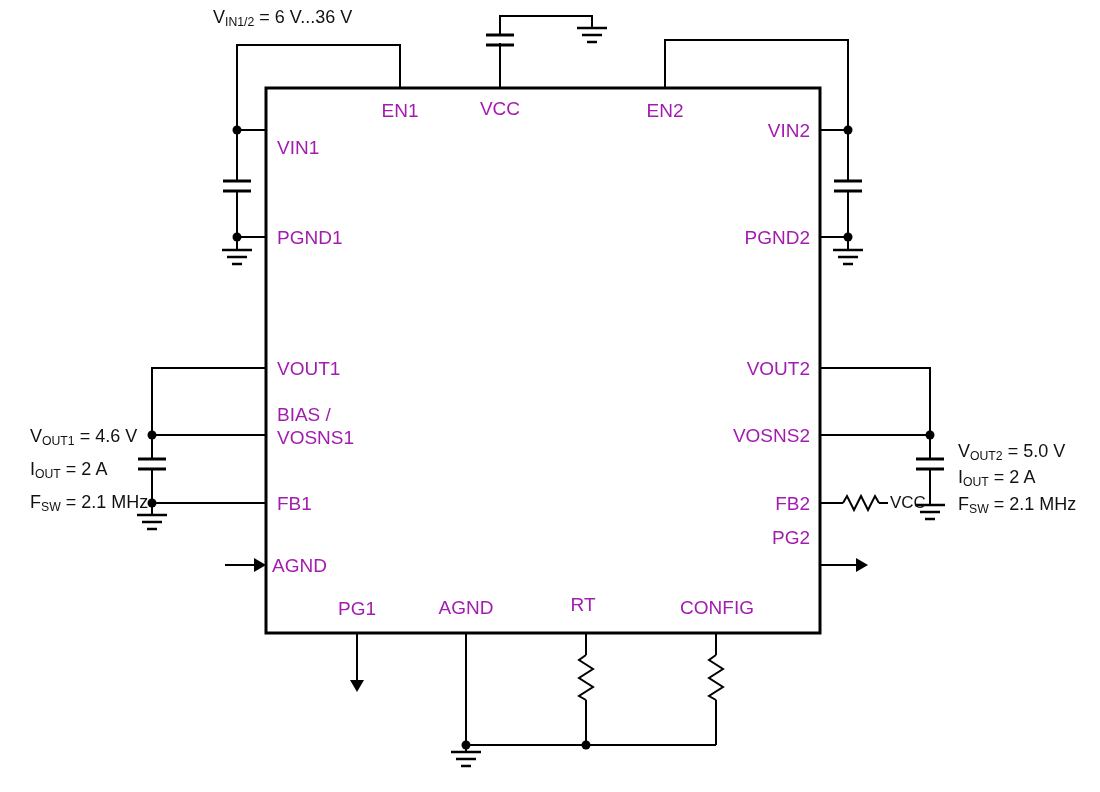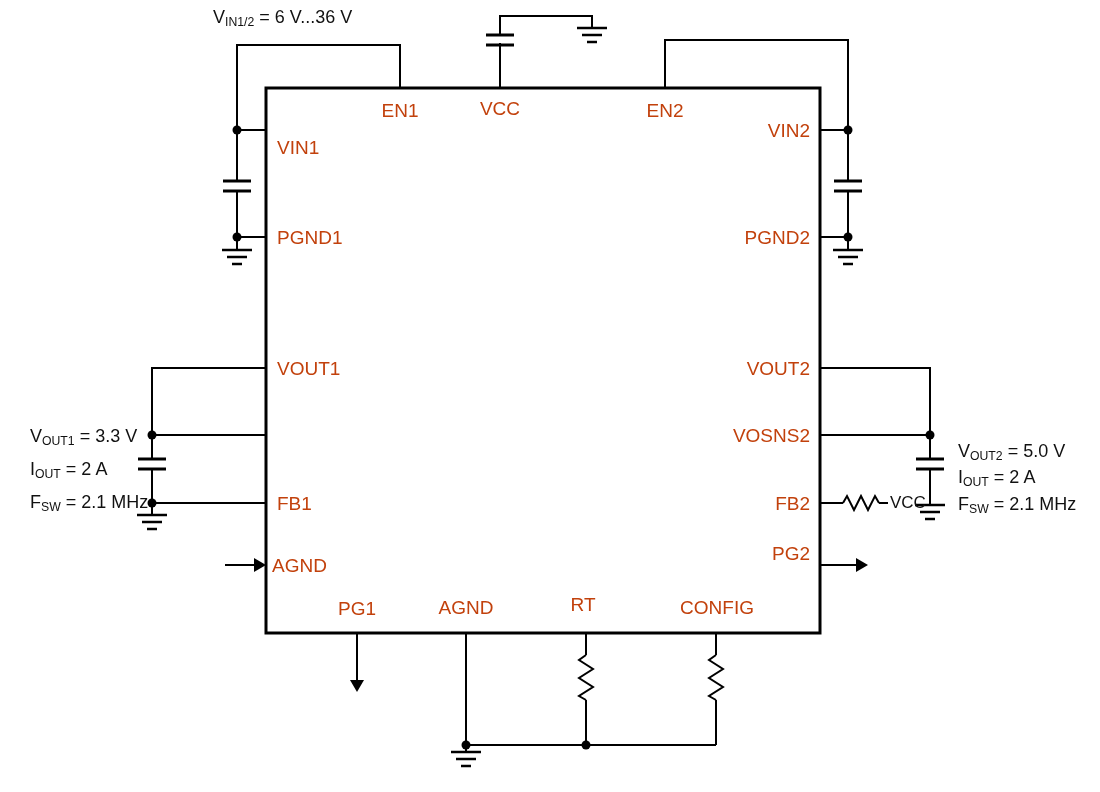--- a/index.html
+++ b/index.html
@@ -7,21 +7,21 @@
     position:relative;
     width:1100px;height:792px;
     background:#ffffff;
     font-family:"Liberation Sans", sans-serif;
     overflow:hidden;
   }
   .canvas svg{position:absolute;left:0;top:0;}
   .lbl{
     position:absolute;
     font-size:19px;
-    color:#c2410c;
+    color:#a21caf;
     white-space:nowrap;
     line-height:23px;
   }
   .pin-right{}
   .pin-center{transform:translateX(-50%);}
   .ann{
     position:absolute;
     font-size:18px;
     color:#111111;
     white-space:nowrap;
@@ -133,45 +133,49 @@
     <g fill="#000000" stroke="none">
       <polygon points="266,565 254,558 254,572"></polygon>
       <polygon points="868,565 856,558 856,572"></polygon>
       <polygon points="357,692 350,680 364,680"></polygon>
     </g>
   </svg>
 
   <div class="lbl" style="left:277px;top:136px">VIN1</div>
   <div class="lbl" style="left:277px;top:226px">PGND1</div>
   <div class="lbl" style="left:277px;top:357px">VOUT1</div>
+  <div class="lbl" style="left:277px;top:403px">
+    <div>BIAS /</div>
+    <div>VOSNS1</div>
+  </div>
   <div class="lbl" style="left:277px;top:492px">FB1</div>
   <div class="lbl" style="left:272px;top:554px">AGND</div>
 
   <div class="lbl pin-center" style="left:400px;top:99px">EN1</div>
   <div class="lbl pin-center" style="left:500px;top:97px">VCC</div>
   <div class="lbl pin-center" style="left:665px;top:99px">EN2</div>
 
   <div class="lbl pin-right" style="right:290px;top:119px">VIN2</div>
   <div class="lbl pin-right" style="right:290px;top:226px">PGND2</div>
   <div class="lbl pin-right" style="right:290px;top:357px">VOUT2</div>
   <div class="lbl pin-right" style="right:290px;top:424px">VOSNS2</div>
   <div class="lbl pin-right" style="right:290px;top:492px">FB2</div>
-  <div class="lbl pin-right" style="right:290px;top:542px">PG2</div>
+  <div class="lbl pin-right" style="right:290px;top:526px">PG2</div>
 
   <div class="lbl pin-center" style="left:357px;top:597px">PG1</div>
   <div class="lbl pin-center" style="left:466px;top:596px">AGND</div>
   <div class="lbl pin-center" style="left:583px;top:593px">RT</div>
   <div class="lbl pin-center" style="left:717px;top:596px">CONFIG</div>
 
   <div class="ann" style="left:213px;top:7px">
     <span>V</span><sub>IN1/2</sub><span> = 6 V...36 V</span>
   </div>
 
   <div class="ann" style="left:30px;top:426px">
-    <span>V</span><sub>OUT1</sub><span> = 3.3 V</span>
+    <span>V</span><sub>OUT1</sub><span> = 4.6 V</span>
   </div>
   <div class="ann" style="left:30px;top:459px">
     <span>I</span><sub>OUT</sub><span> = 2 A</span>
   </div>
   <div class="ann" style="left:30px;top:492px">
     <span>F</span><sub>SW</sub><span> = 2.1 MHz</span>
   </div>
 
   <div class="ann" style="left:958px;top:441px">
     <span>V</span><sub>OUT2</sub><span> = 5.0 V</span>

